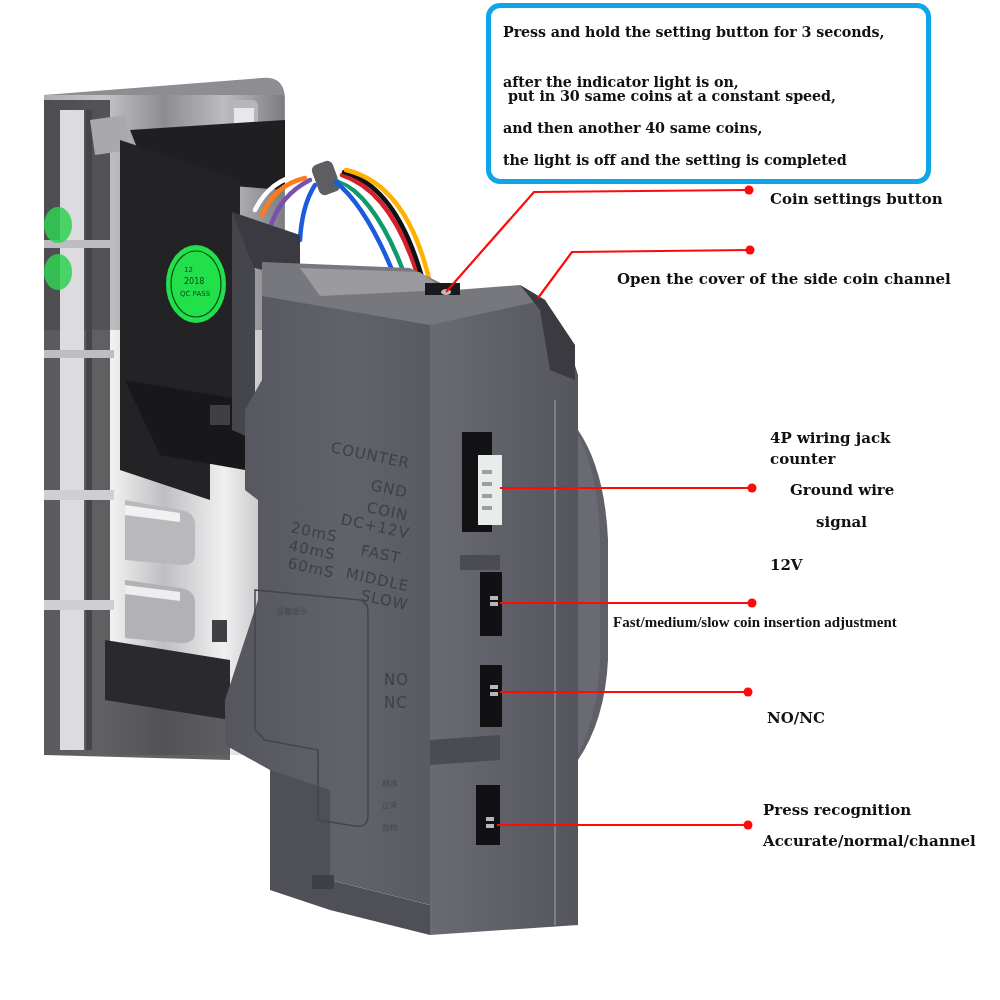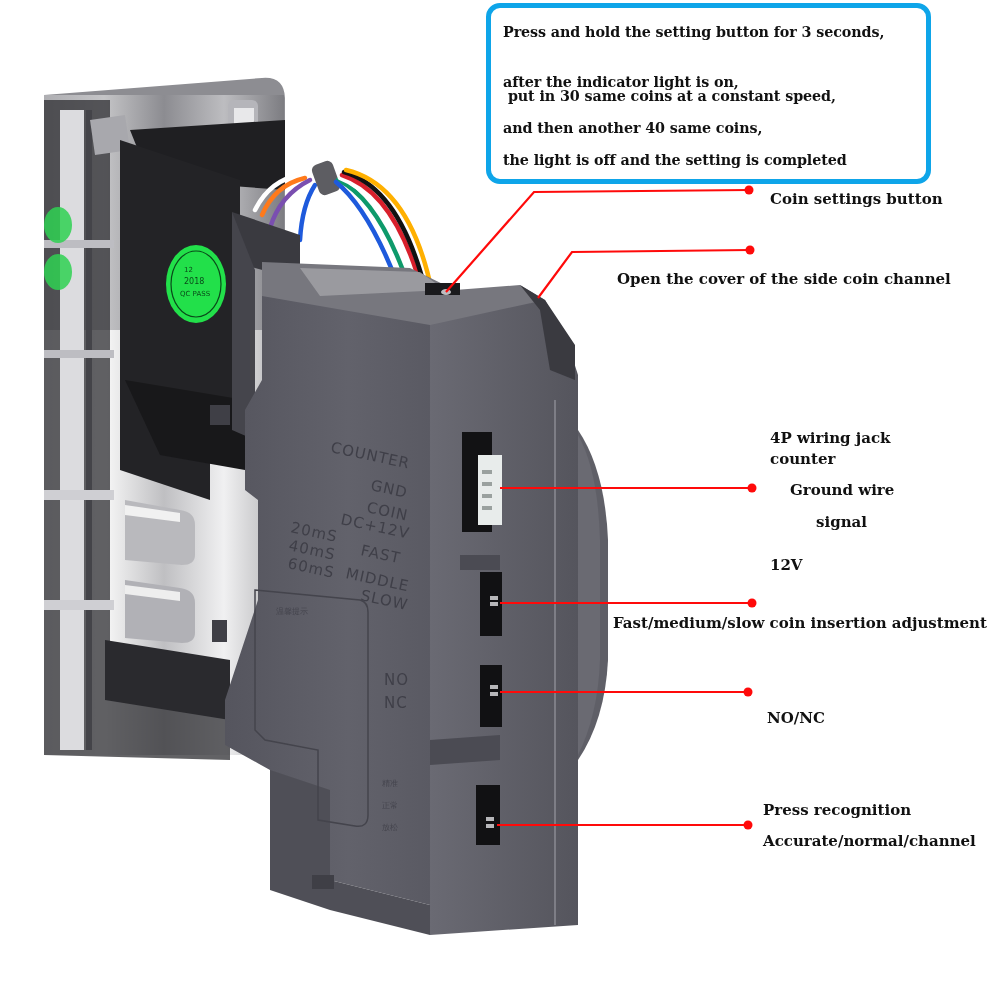--- a/index.html
+++ b/index.html
@@ -222,19 +222,19 @@
 <div class="callout-label" style="left:617px; top:270px;">Open the cover of the side coin channel</div>
 
 <div>
   <div class="callout-label" style="left:770px; top:429px;">4P wiring jack</div>
   <div class="callout-label" style="left:770px; top:450px;">counter</div>
   <div class="callout-label" style="left:790px; top:481px;">Ground wire</div>
   <div class="callout-label" style="left:770px; top:513px;margin-left:46px;">signal</div>
   <div class="callout-label" style="left:770px; top:544px;margin-top:12px;">12V</div>
 </div>
 
-<div class="callout-label" style="left:613px; top:614px;">Fast/medium/slow coin insertion adjustment</div>
+<div class="callout-label" style="left:613px; top:614px;font-family:Liberation Serif, serif;">Fast/medium/slow coin insertion adjustment</div>
 <div class="callout-label" style="left:767px; top:709px;">NO/NC</div>
 
 <div>
   <div class="callout-label" style="left:763px; top:801px;">Press recognition</div>
   <div class="callout-label" style="left:763px; top:832px;">Accurate/normal/channel</div>
 </div>
 
 </body></html>

